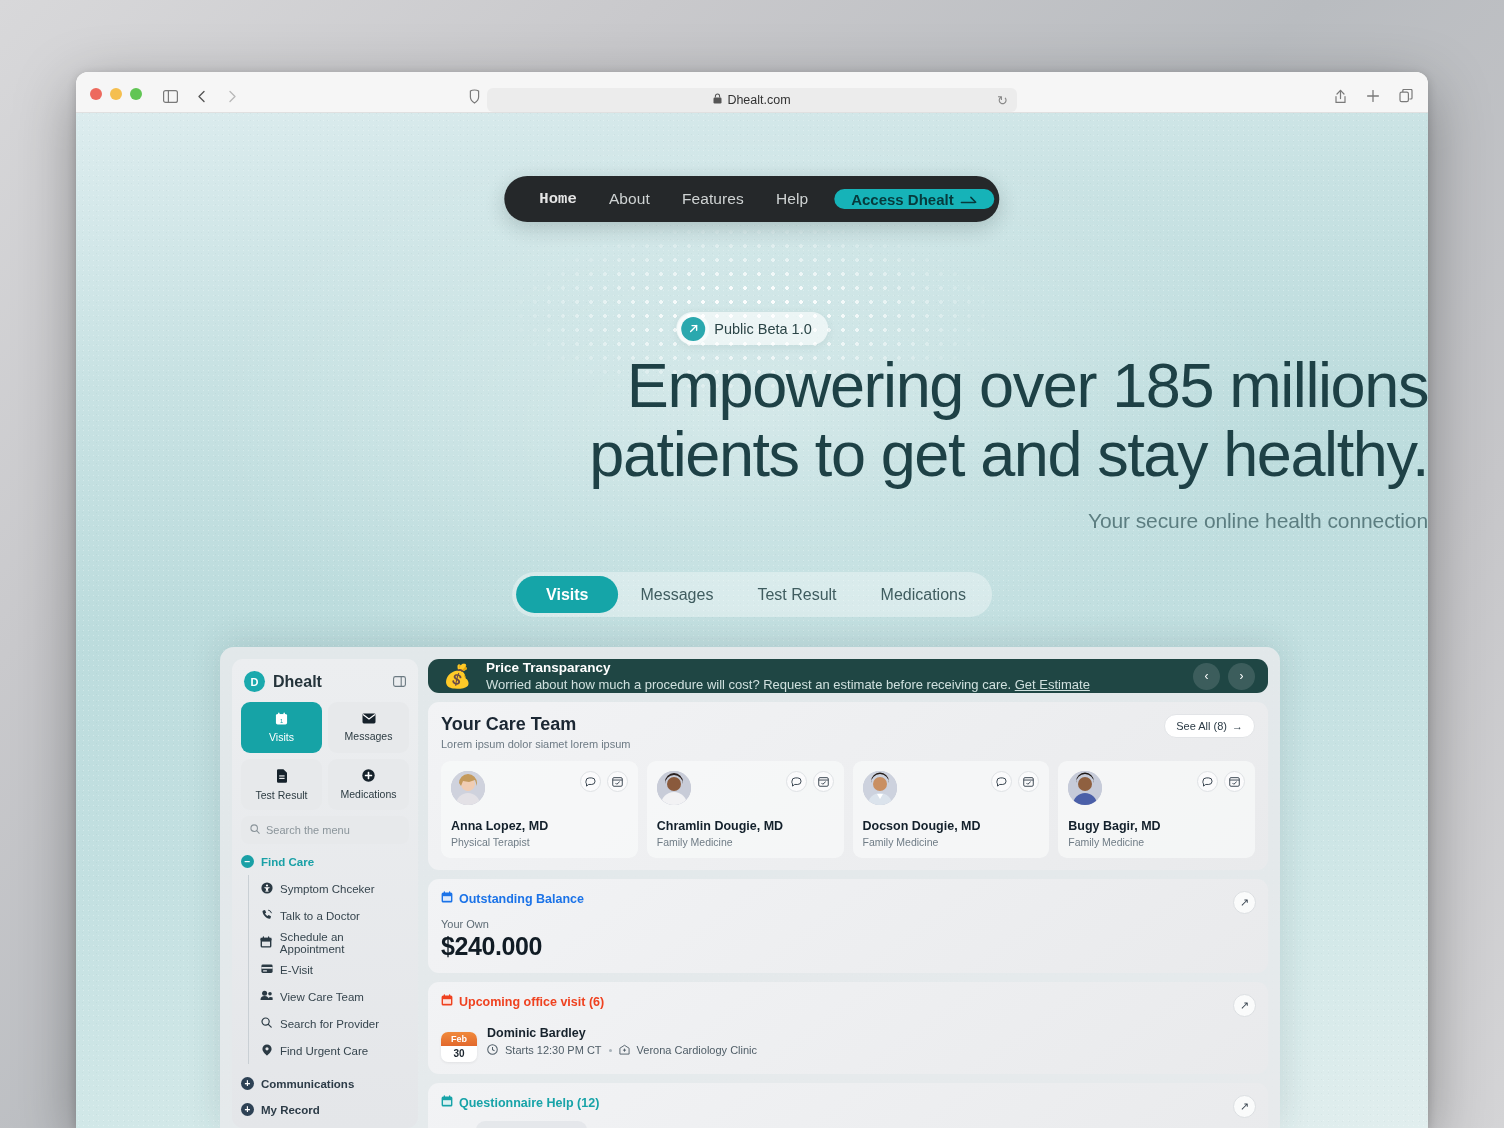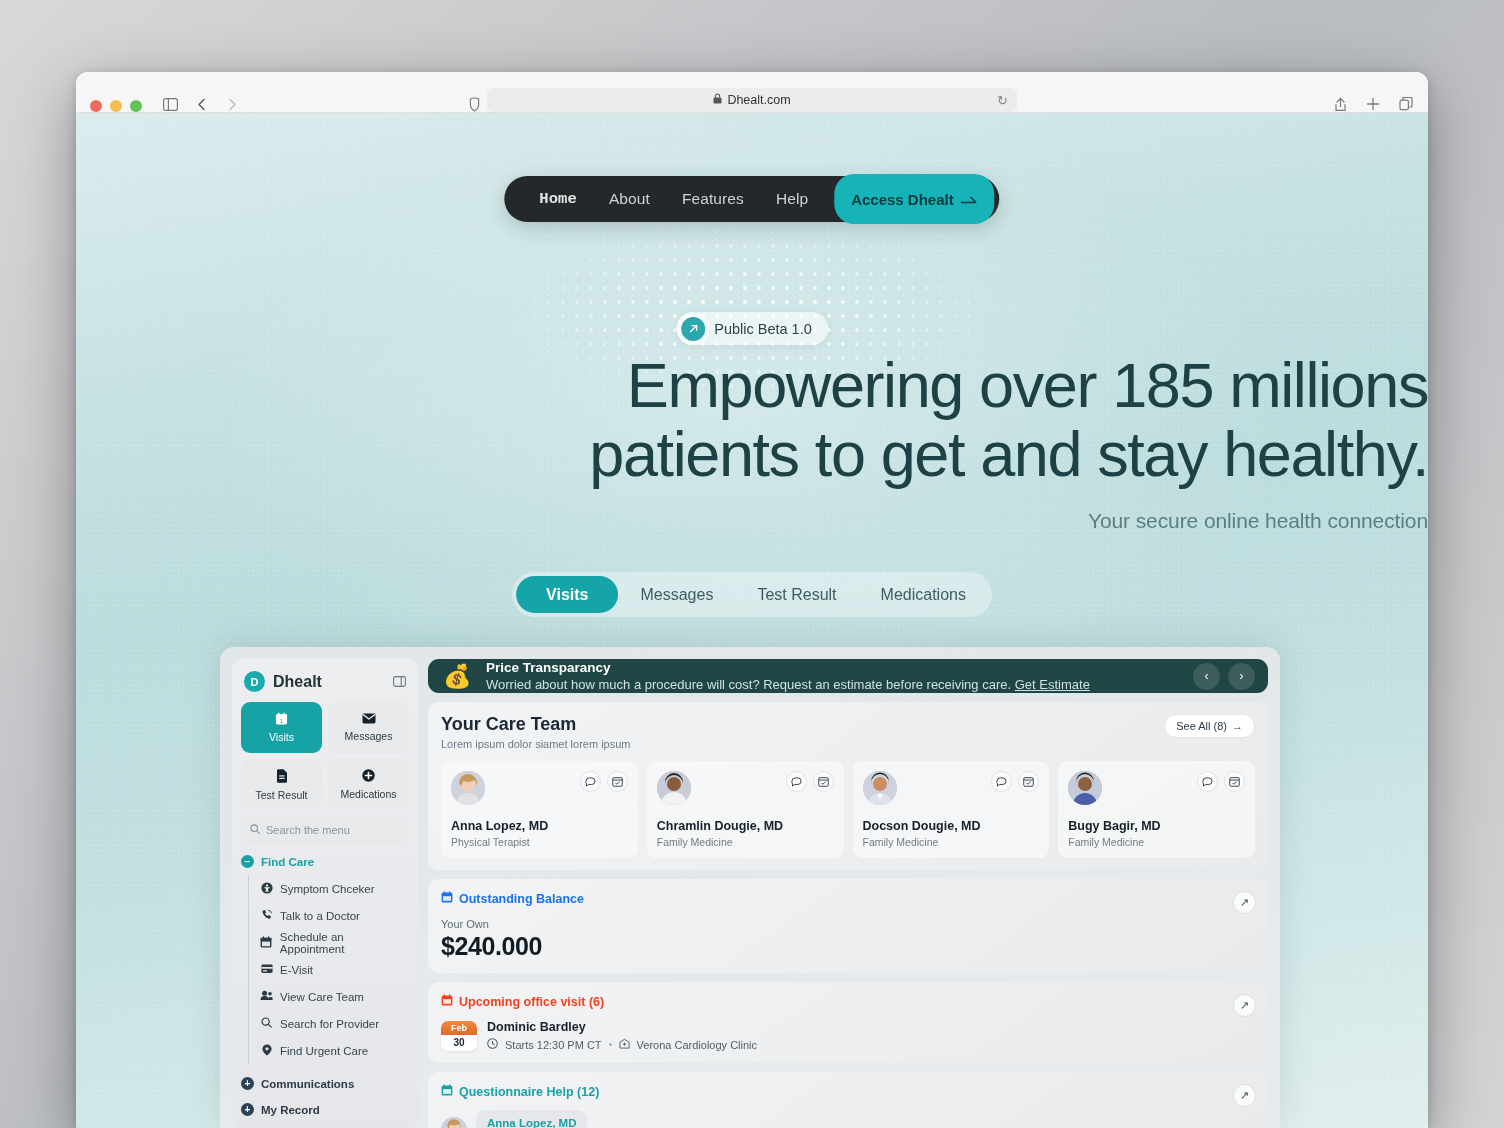--- a/index.html
+++ b/index.html
@@ -18,21 +18,21 @@
     position: absolute; left: 76px; top: 72px;
     width: 1352px; height: 1056px;
     background: #fff;
     border-radius: 12px 12px 0 0;
     overflow: hidden;
     box-shadow: 0 18px 60px rgba(0,0,0,.34), 0 2px 10px rgba(0,0,0,.18);
   }
   .chrome {
     height: 41px; background: #f6f6f6;
     border-bottom: 1px solid #e0e0e0;
-    display: flex; align-items: flex-end; padding: 0 14px;
+    display: flex; align-items: flex-start; padding: 16px 14px;
     position: relative;
   }
   .lights { display: flex; gap: 8px; align-items: center; }
   .light { width: 12px; height: 12px; border-radius: 50%; }
   .l-red { background: #ed6a5e; } .l-yel { background: #f5bf4f; } .l-grn { background: #61c554; }
   .chrome-icons { display: flex; align-items: center; gap: 15px; margin-left: 20px; color: #7a7a7a; }
   .ci { width: 16px; height: 16px; display: flex; align-items: center; justify-content: center; }
   .ci svg { display: block; }
   .urlbar {
     position: absolute; left: 50%; transform: translateX(-50%);
@@ -75,21 +75,21 @@
     box-shadow: 0 6px 20px rgba(20,40,40,.20);
     z-index: 6;
   }
   .navlink {
     color: #cfd3d3; font-size: 15.5px; padding: 0 16px; cursor: pointer;
     letter-spacing: .1px; white-space: nowrap;
   }
   .navlink.active { color: #e5e5e5; font-weight: 600; font-family: Liberation Mono, monospace; }
   .navcta {
     background: #16b3b8; color: #063a3c; font-weight: 700; font-size: 15px;
-    border-radius: 20px; height: 50px; padding: 0 17px;
+    border-radius: 20px; height: 20px; padding: 0 17px;
     display: flex; align-items: center; gap: 7px; margin-left: 10px;
     cursor: pointer; white-space: nowrap;
   }
 
   
   .beta {
     position: absolute; left: 50%; transform: translateX(-50%); top: 199px;
     height: 33px; background: rgba(255,255,255,.58); border-radius: 18px;
     display: flex; align-items: center; gap: 9px; padding: 0 16px 0 5px;
     font-size: 14.5px; color: #2b4547; z-index: 5;
@@ -222,21 +222,21 @@
   .arrow-btn {
     position: absolute; right: 12px; top: 12px; width: 23px; height: 23px; border-radius: 50%;
     border: 1px solid #dcdfe2; background: #fafbfb; display: flex; align-items: center;
     justify-content: center; font-size: 11px; color: #3b4752; cursor: pointer;
   }
   .bal-sub { font-size: 11px; color: #5d6b75; margin-top: 12px; }
   .bal-amt { font-size: 25px; font-weight: 700; color: #111c25; margin-top: 2px; letter-spacing: -.4px; }
   .visit-row { display: flex; align-items: center; gap: 10px; margin-top: 11px; }
   .datechip {
     width: 36px; border-radius: 7px; overflow: hidden; text-align: center;
-    background: #fff; box-shadow: 0 1px 3px rgba(0,0,0,.07);
+    background: #fff; box-shadow: 0 1px 3px rgba(0,0,0,.07); margin-top: 12px;
   }
   .dc-m { background: linear-gradient(180deg,#f08a3c,#e2682c); color: #fff; font-size: 9px; padding: 2px 0; font-weight: 600; }
   .dc-d { font-size: 10px; font-weight: 700; color: #1a242d; padding: 2px 0 3px; }
   .v-name { font-size: 12.5px; font-weight: 700; color: #16222c; }
   .v-meta { display: flex; align-items: center; gap: 7px; font-size: 11px; color: #4f5d67; margin-top: 4px; }
   .v-meta .dot { width: 3px; height: 3px; border-radius: 50%; background: #a9b3ba; }
   .q-row { display: flex; gap: 9px; margin-top: 11px; }
   .bubble { background: rgba(222,226,230,.65); border-radius: 9px; padding: 7px 11px; max-width: 385px; }
   .b-name { font-size: 11.5px; font-weight: 600; color: #1aa0a6; }
 </style>

